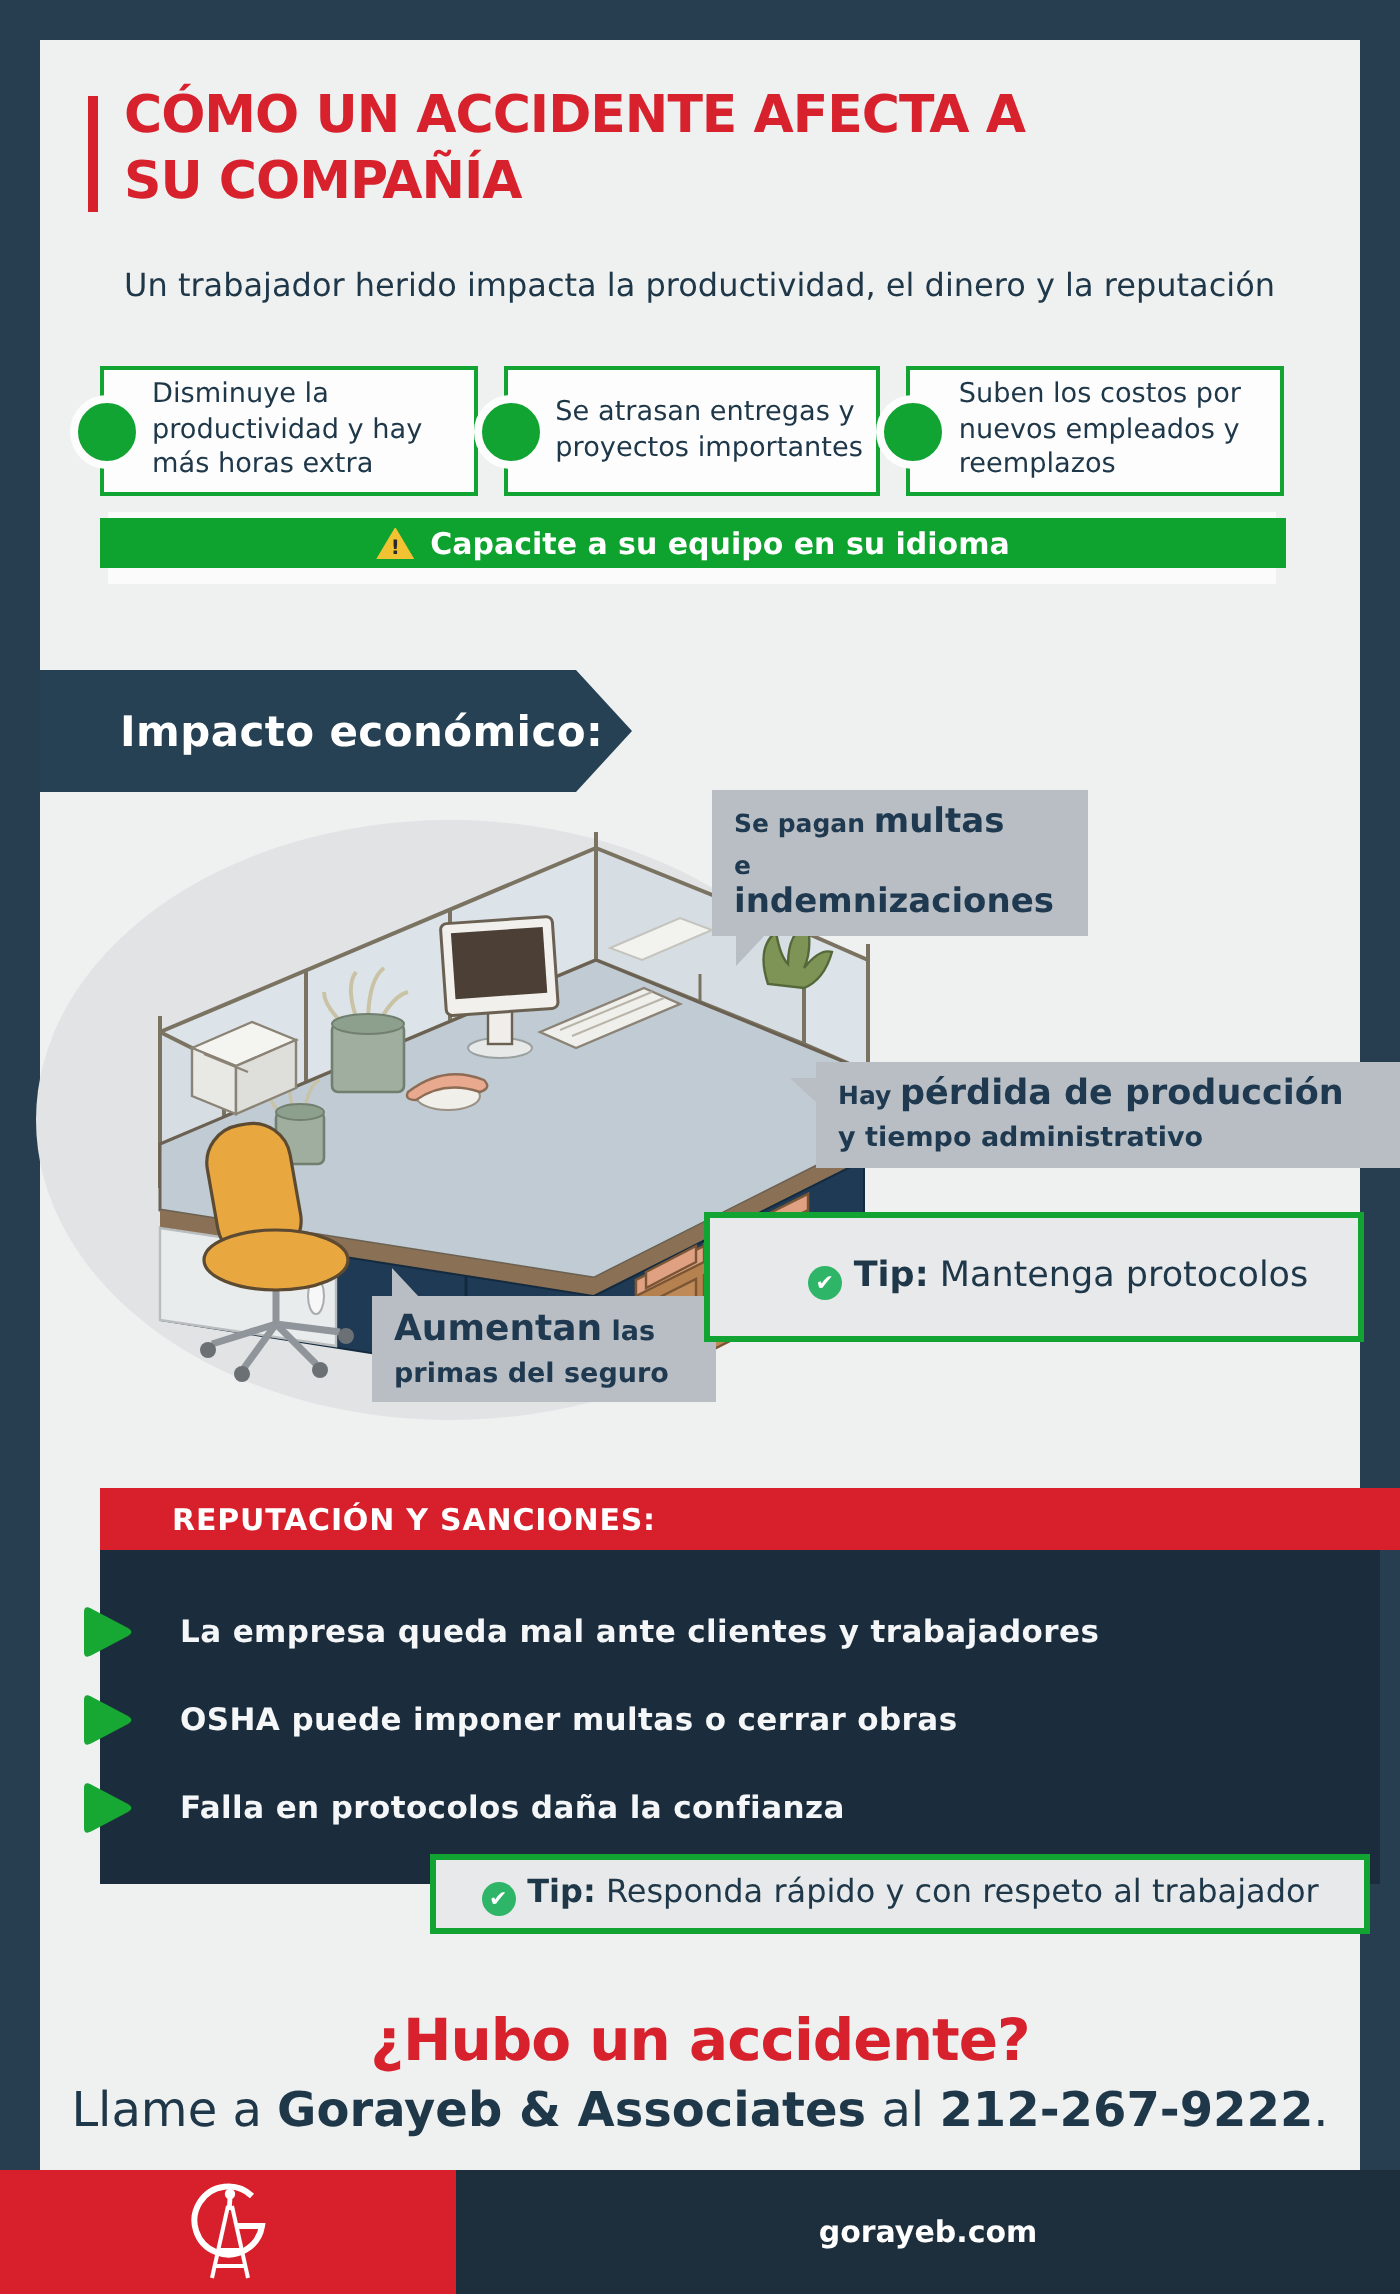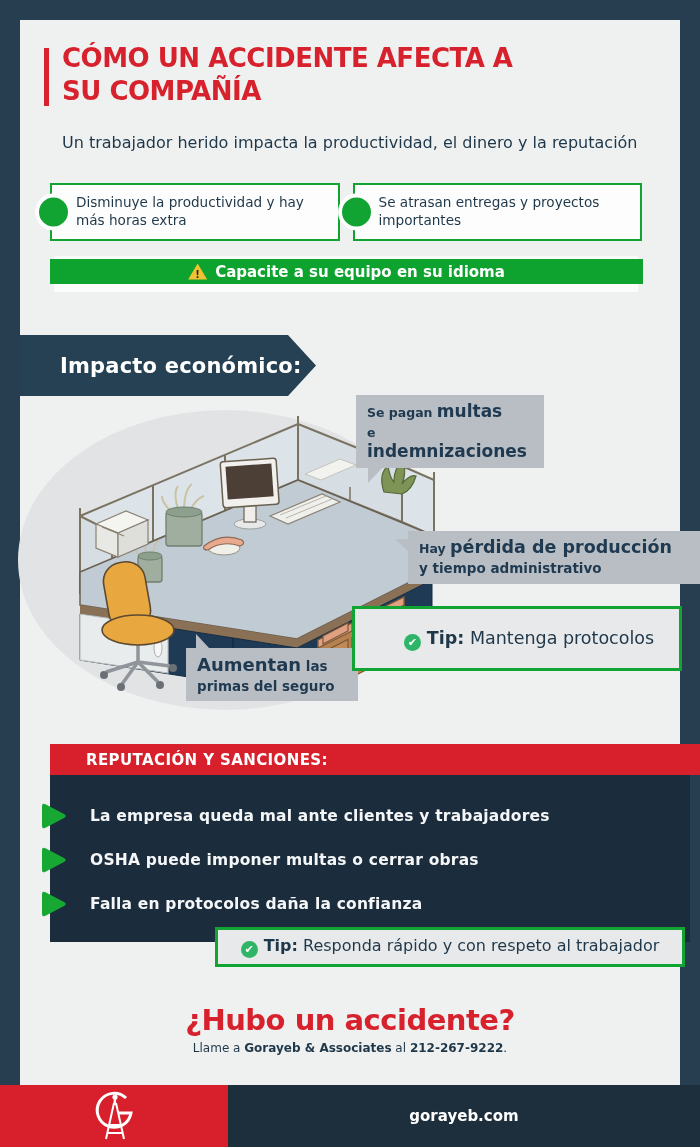--- a/index.html
+++ b/index.html
@@ -74,21 +74,21 @@
             display:flex;align-items:center;color:#fff;font-size:15px;font-weight:700;
             padding-left:36px;box-sizing:border-box;letter-spacing:0.4px;}
   .rep-rows{left:38px;top:801px;width:640px;}
   .rep-row{display:flex;align-items:center;height:30px;margin-bottom:14px;}
   .rep-arrow{flex:0 0 30px;margin-right:22px;}
   .rep-text{color:#f4f6f7;font-size:15.5px;font-weight:700;letter-spacing:0.2px;}
 
   
   .cta-q{left:0;top:1003px;width:700px;text-align:center;color:#d7222d;
             font-size:29px;font-weight:800;letter-spacing:-0.5px;}
-  .cta-call{left:0;top:1041px;width:700px;text-align:center;color:#1e3749;font-size:12px;}
+  .cta-call{left:0;top:1041px;width:700px;text-align:center;color:#1e3749;font-size:24px;}
   .cta-call b{font-weight:800;}
 
   
   .foot-red{left:0;top:1085px;width:228px;height:62px;background:#d7202b;
             display:flex;align-items:center;justify-content:center;}
   .foot-navy{left:228px;top:1085px;width:472px;height:62px;background:#1d2f3d;
             display:flex;align-items:center;justify-content:center;
             color:#fff;font-size:15px;font-weight:700;}
 </style>
 </head>
@@ -105,20 +105,24 @@
   <div class="abs subtitle">Un trabajador herido impacta la productividad, el dinero y la reputación</div>
 
   <div class="abs risk-row">
     <div class="risk-box">
       <span class="dot"></span>
       <span class="risk-text">Disminuye la productividad y hay más horas extra</span>
     </div>
     <div class="risk-box">
       <span class="dot"></span>
       <span class="risk-text">Se atrasan entregas y proyectos importantes</span>
+    </div>
+    <div class="risk-box">
+      <span class="dot"></span>
+      <span class="risk-text">Suben los costos por nuevos empleados y reemplazos</span>
     </div>
   </div>
   <div class="abs banner-underlay"></div>
   <div class="abs green-banner">
     <span class="warn-tri">!</span>
     <span>Capacite a su equipo en su idioma</span>
   </div>
 
   <div class="abs eco-banner">
     <span>Impacto económico:</span>

